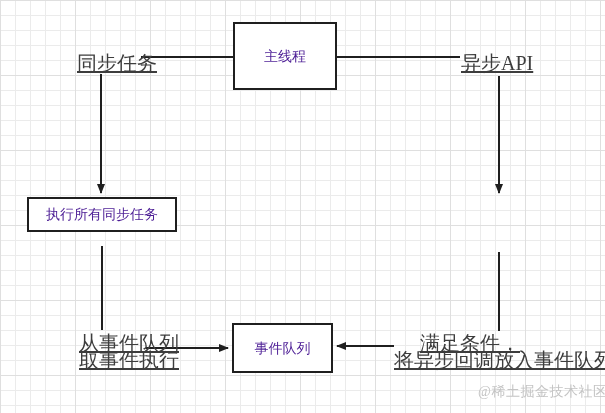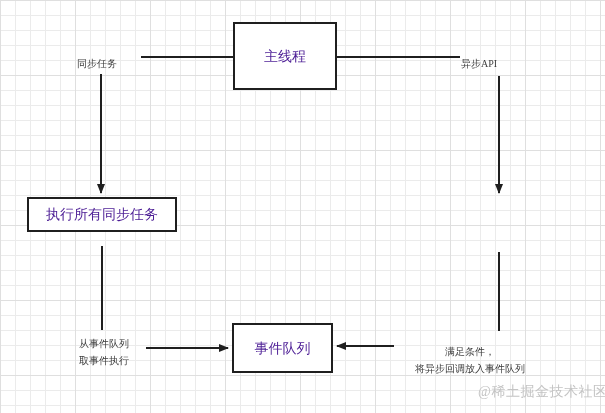--- a/index.html
+++ b/index.html
@@ -43,28 +43,29 @@
     justify-content: center;
     text-align: center;
   }
   .node-main-thread   { left: 233px; top: 22px;  width: 104px; height: 68px; }
   .node-sync-exec     { left: 27px;  top: 197px; width: 150px; height: 35px; }
   .node-async-module  { left: 432px; top: 197px; width: 136px; height: 55px; }
   .node-event-queue   { left: 232px; top: 323px; width: 101px; height: 50px; }
   .edge-label {
     position: absolute;
     color: #3d3d3d;
-    font-size: 10px;
+    font-size: 20px;
     line-height: 17px;
     white-space: nowrap;
+    text-decoration: underline;
   }
   .label-sync      { left: 77px;  top: 55px; }
   .label-async-api { left: 461px; top: 55px; text-align: center; }
   .label-dequeue   { left: 79px;  top: 335px; text-align: right; }
-  .label-enqueue   { left: 394px; top: 335px; width: 152px; text-align: center; margin-top: 8px; }
+  .label-enqueue   { left: 394px; top: 335px; width: 152px; text-align: center; }
   .watermark {
     position: absolute;
     left: 478px;
     top: 383px;
     font-size: 14px;
     color: #c4c4c4;
     letter-spacing: 0.5px;
     white-space: nowrap;
   }
 </style>

